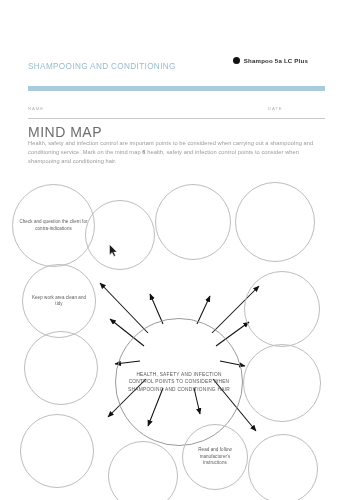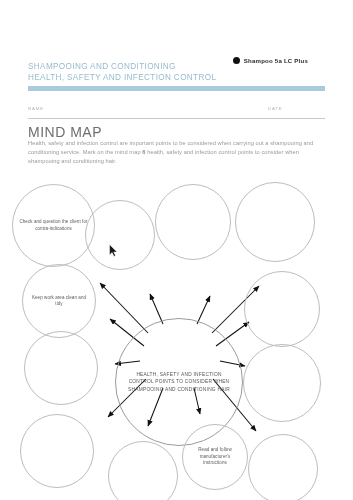--- a/index.html
+++ b/index.html
@@ -58,21 +58,20 @@
   .fr-page{font-size:5.6px;color:#b8b8b8;letter-spacing:.3px;}
 </style>
 </head>
 <body>
 
 <div class="page">
 
   <div class="header">
     <div class="header-titles">
       <div>SHAMPOOING AND CONDITIONING</div>
-      <div class="header-line2">HEALTH, SAFETY AND INFECTION CONTROL</div>
     </div>
   </div>
   <div class="prod-tag">
     <span class="prod-dot"></span>
     <span class="prod-label">Shampoo 5a LC Plus</span>
   </div>
   <div class="header-bar"></div>
 
   <div class="namedate">
     <span class="nd-name">NAME</span>

